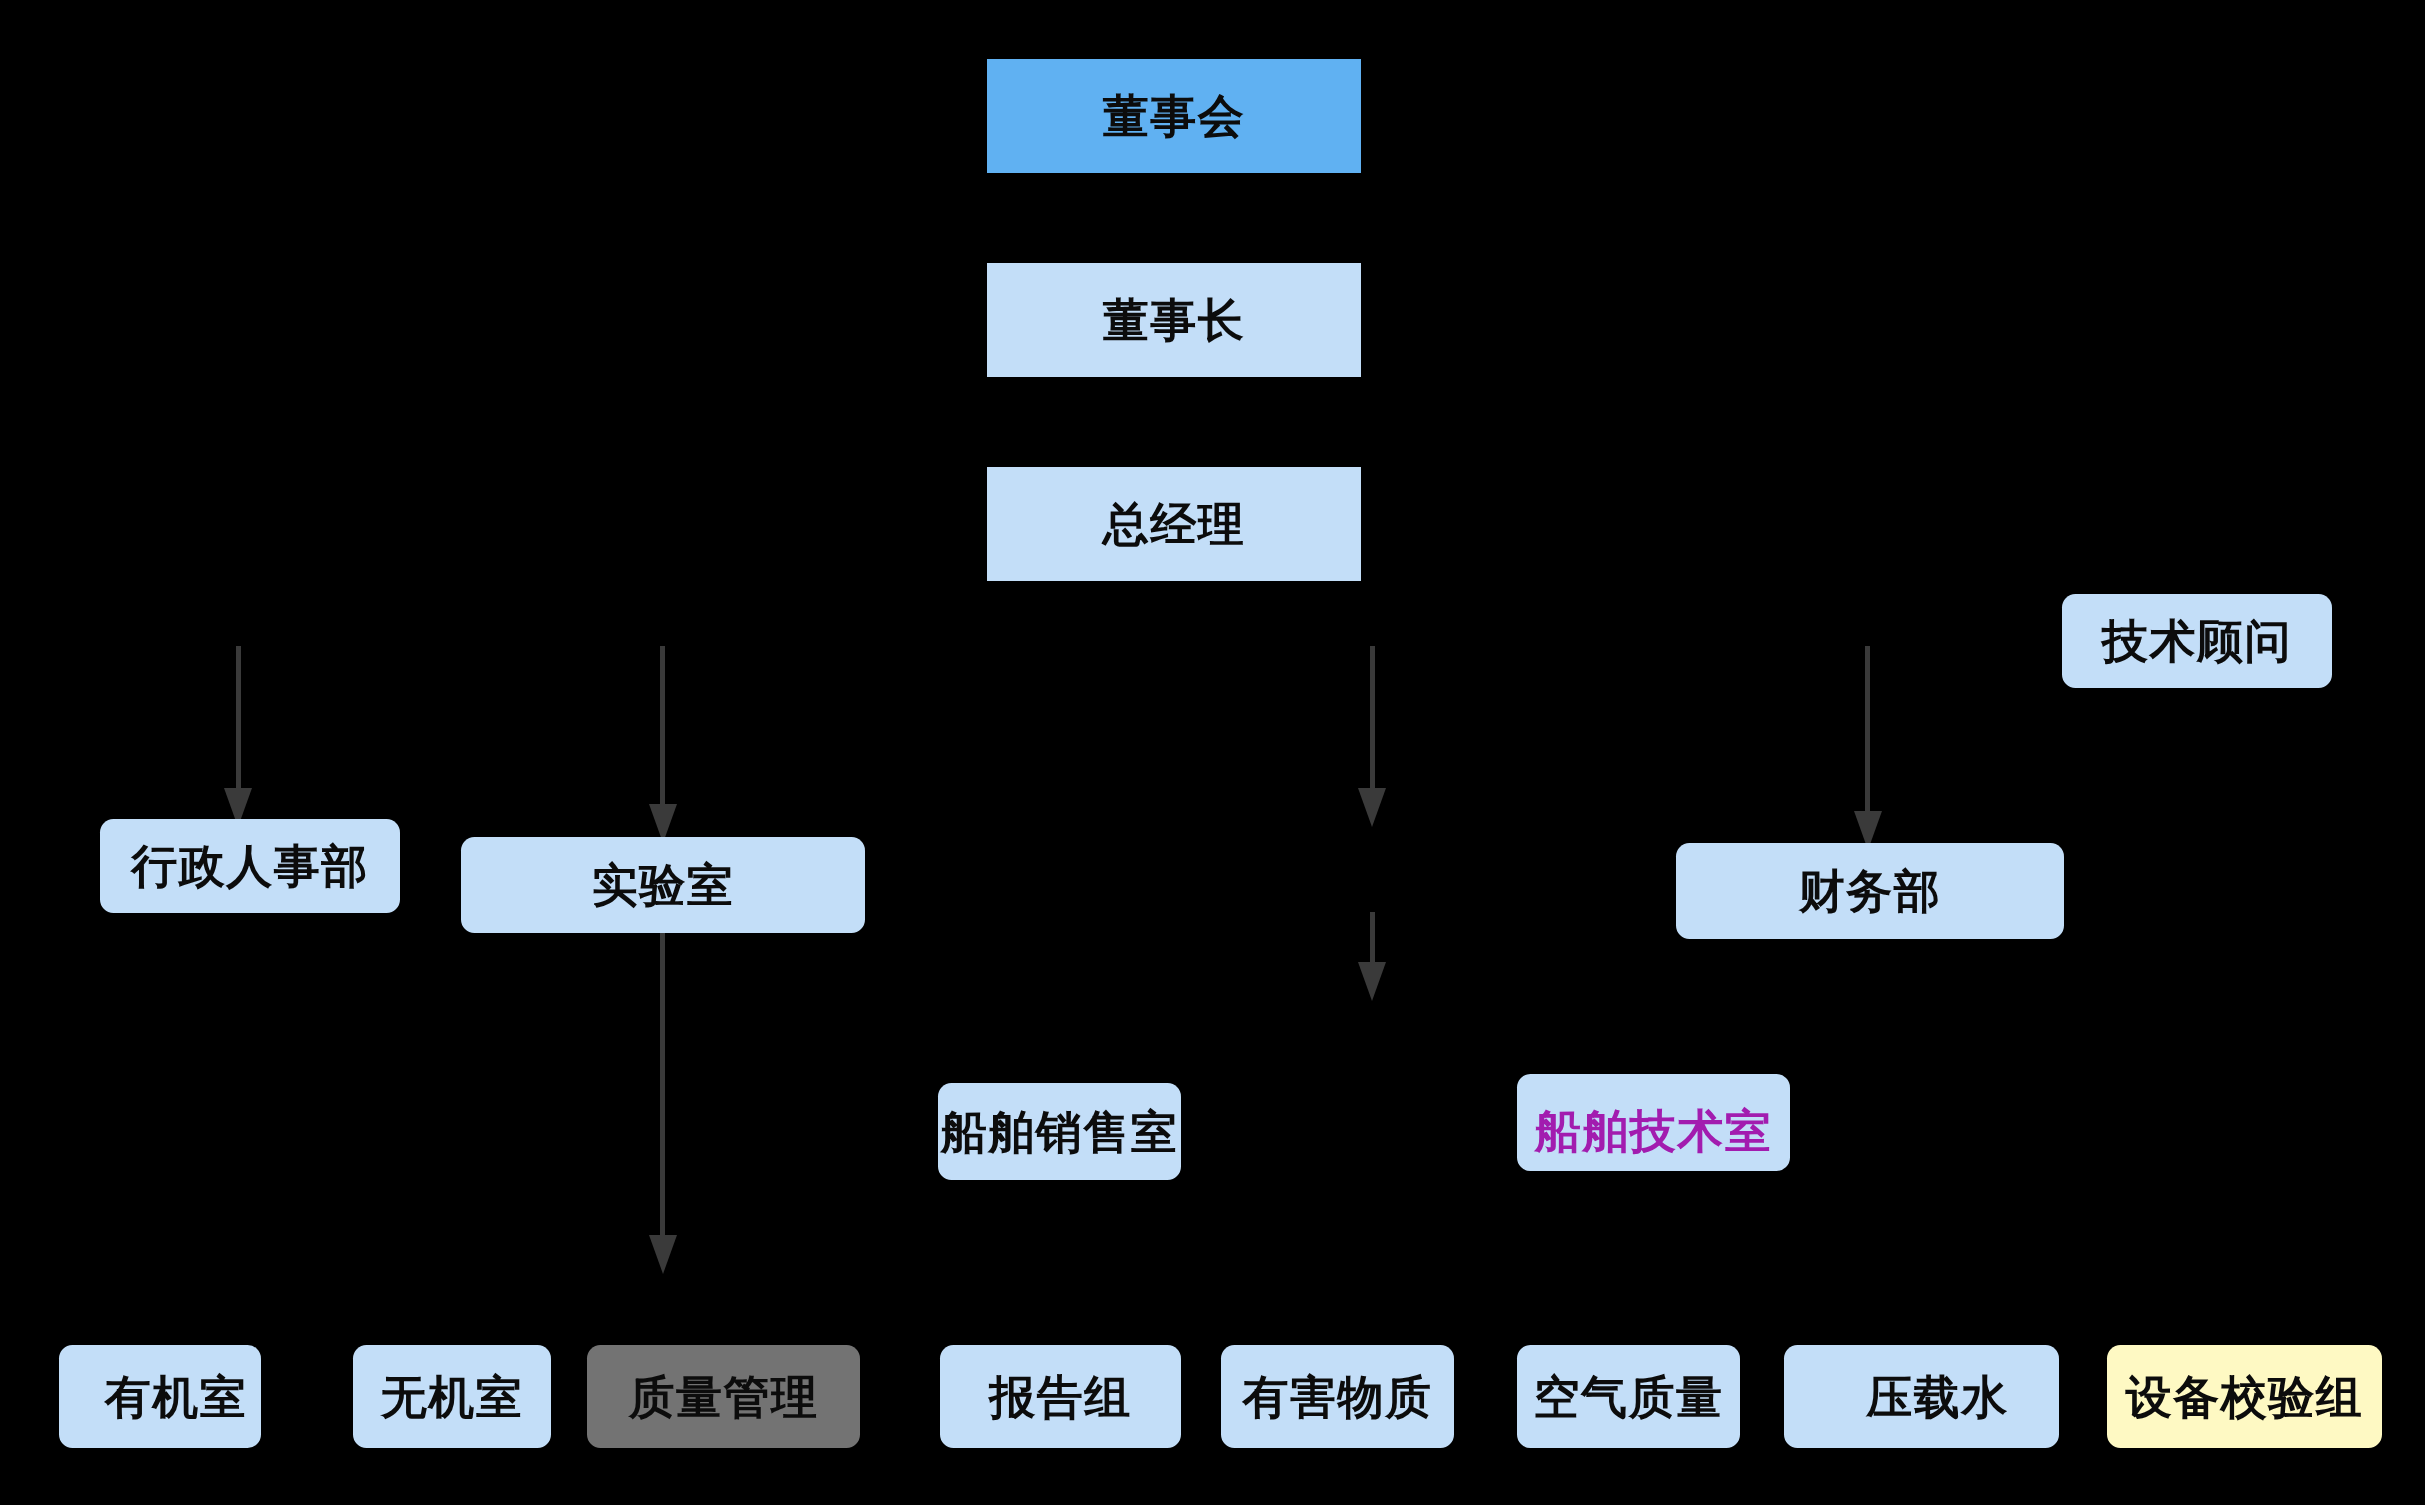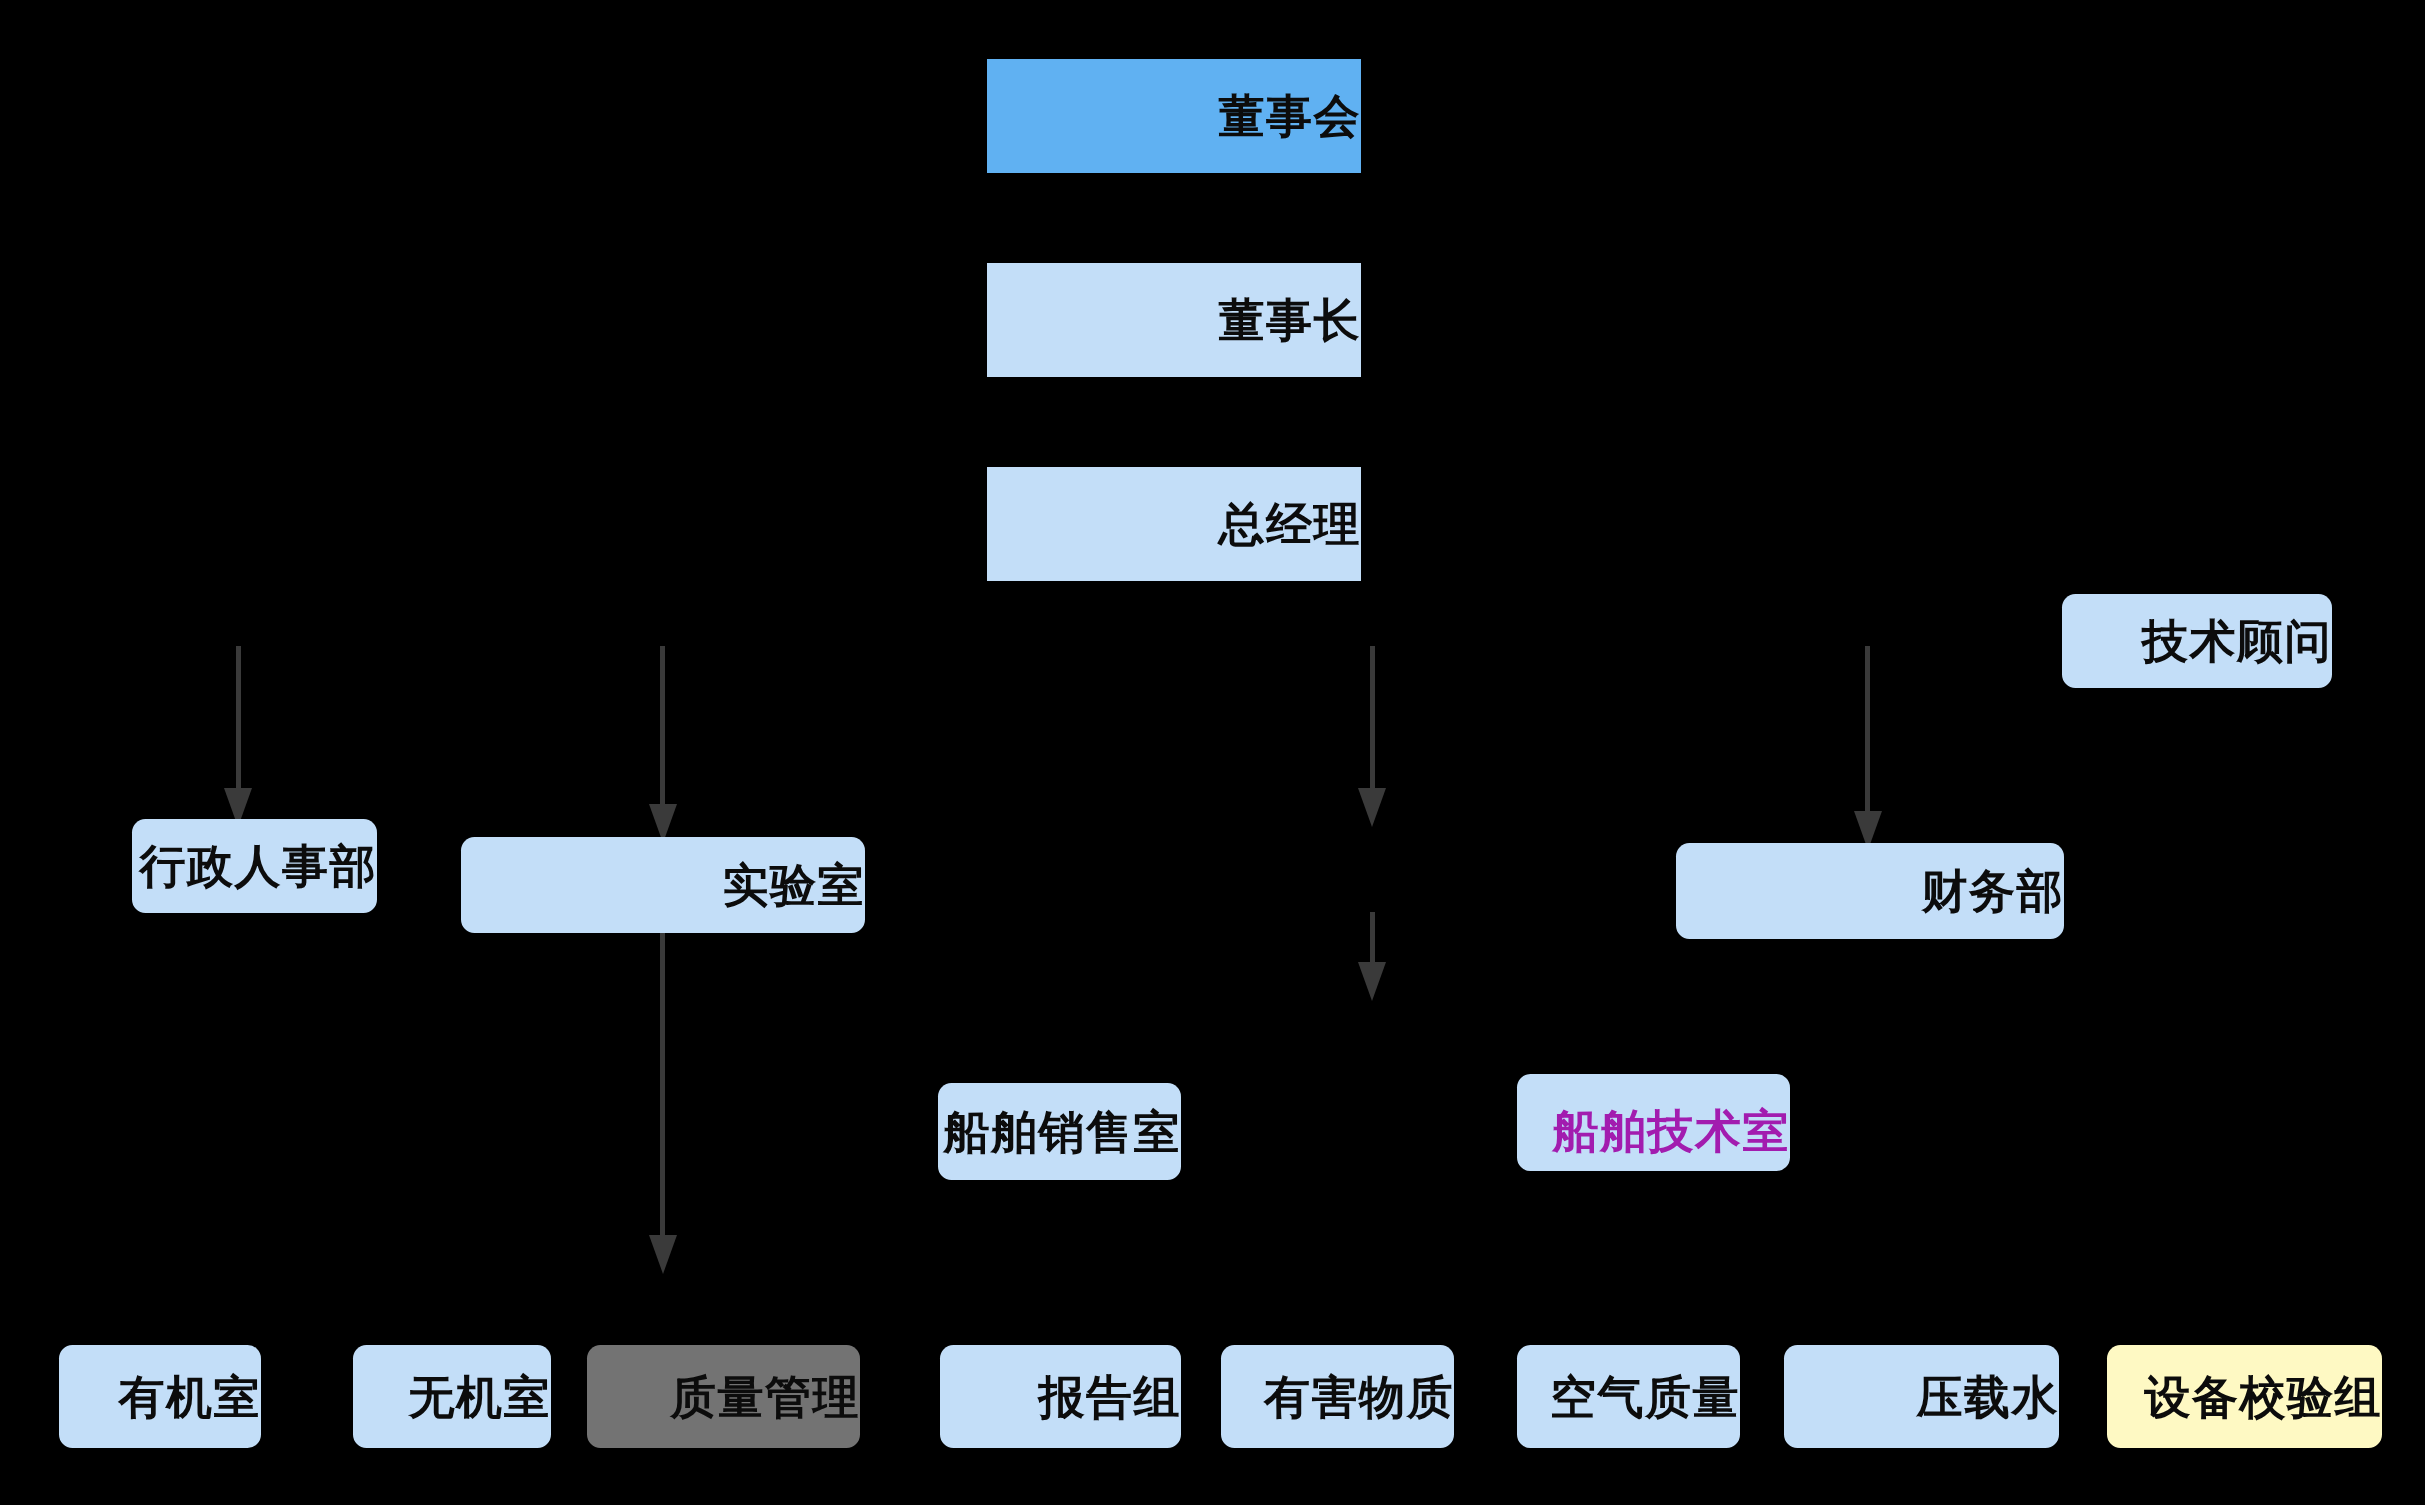--- a/index.html
+++ b/index.html
@@ -12,21 +12,21 @@
     width: 2426px;
     height: 1505px;
     background: #000000;
     overflow: hidden;
     font-family: "Liberation Sans", "DejaVu Sans", sans-serif;
   }
   .node {
     position: absolute;
     display: flex;
     align-items: center;
-    justify-content: flex-end;
+    justify-content: center;
     box-sizing: border-box;
   }
   .node.primary   { background: #60b1f2; }
   .node.secondary { background: #c3def8; }
   .node.rounded   { border-radius: 13.4px; }
   .node.square    { border-radius: 0; }
   .node .label {
     color: #0c0c0c;
     font-weight: 700;
     font-size: 46px;
@@ -69,21 +69,21 @@
     </div>
     <div class="node secondary square" style="left: 987px; top: 263px; width: 374px; height: 114px; background: rgb(195, 222, 248);">
       <span class="label" style="color: rgb(12, 12, 12);">董事长</span>
     </div>
     <div class="node secondary square" style="left: 987px; top: 467px; width: 374px; height: 114px; background: rgb(195, 222, 248);">
       <span class="label" style="color: rgb(12, 12, 12);">总经理</span>
     </div>
     <div class="node secondary rounded" style="left: 2062px; top: 594px; width: 270px; height: 94px; background: rgb(195, 222, 248);">
       <span class="label" style="color: rgb(12, 12, 12);">技术顾问</span>
     </div>
-    <div class="node secondary rounded" style="left: 100px; top: 819px; width: 245px; height: 94px; background: rgb(195, 222, 248); margin-left: 32px;">
+    <div class="node secondary rounded" style="left: 100px; top: 819px; width: 300px; height: 94px; background: rgb(195, 222, 248);">
       <span class="label" style="color: rgb(12, 12, 12);">行政人事部</span>
     </div>
     <div class="node secondary rounded" style="left: 461px; top: 837px; width: 404px; height: 96px; background: rgb(195, 222, 248);">
       <span class="label" style="color: rgb(12, 12, 12);">实验室</span>
     </div>
     <div class="node secondary rounded" style="left: 1676px; top: 843px; width: 388px; height: 96px; background: rgb(195, 222, 248);">
       <span class="label" style="color: rgb(12, 12, 12);">财务部</span>
     </div>
     <div class="node secondary rounded" style="left: 938px; top: 1083px; width: 243px; height: 97px; background: rgb(195, 222, 248);">
       <span class="label" style="color: rgb(12, 12, 12);">船舶销售室</span>

